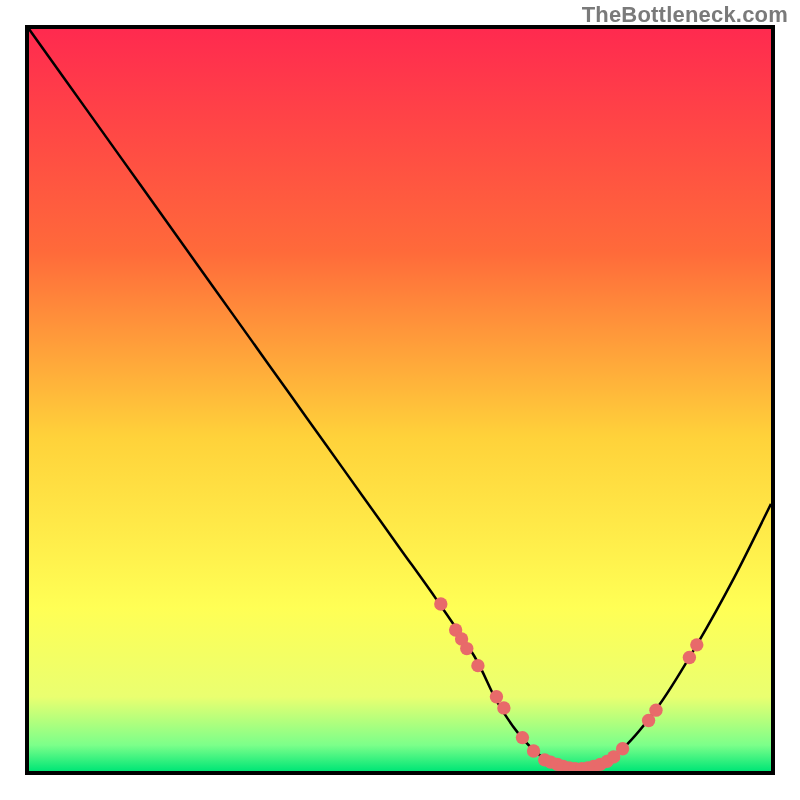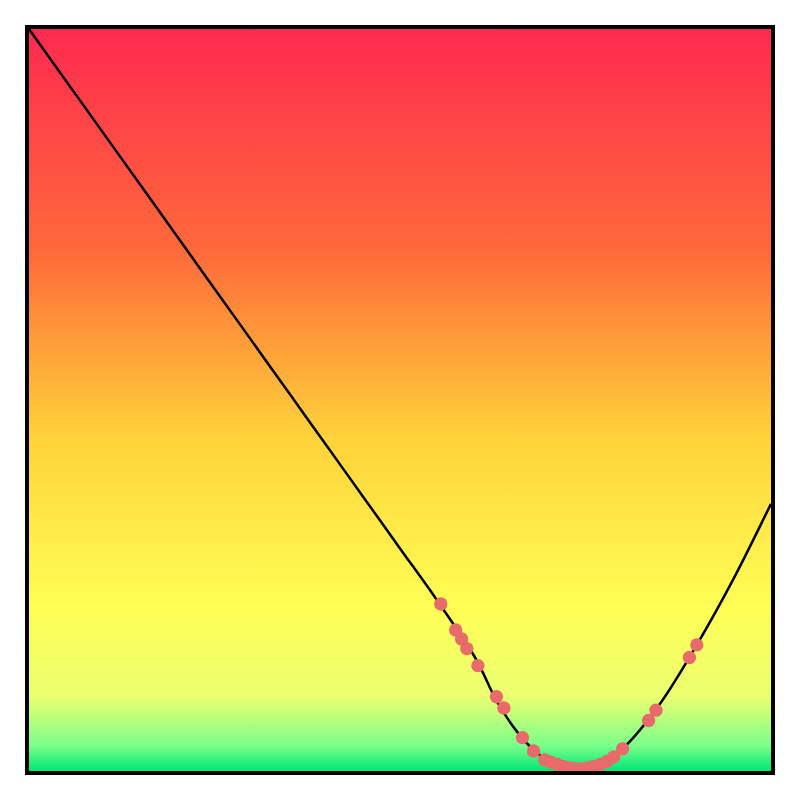--- a/index.html
+++ b/index.html
@@ -49,20 +49,21 @@
     top: 0;
     width: 100%;
     height: 100%;
   }
 </style>
 </head>
 <body>
 
 <div class="frame">
 
+  <div class="watermark">TheBottleneck.com</div>
 
   <div class="plot-outer">
     <div class="plot-inner">
 
       <svg class="bg" viewBox="0 0 742 742" preserveAspectRatio="none">
         <defs>
           <linearGradient id="vgrad" x1="0" y1="0" x2="0" y2="1">
               <stop offset="0%" stop-color="#ff2a4f"></stop>
               <stop offset="30%" stop-color="#ff6a3a"></stop>
               <stop offset="55.00000000000001%" stop-color="#ffd23a"></stop>

